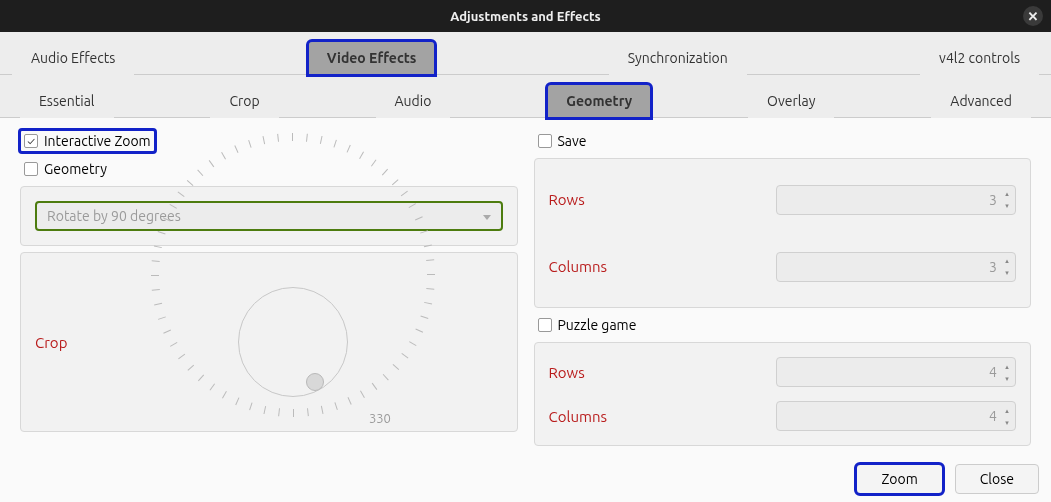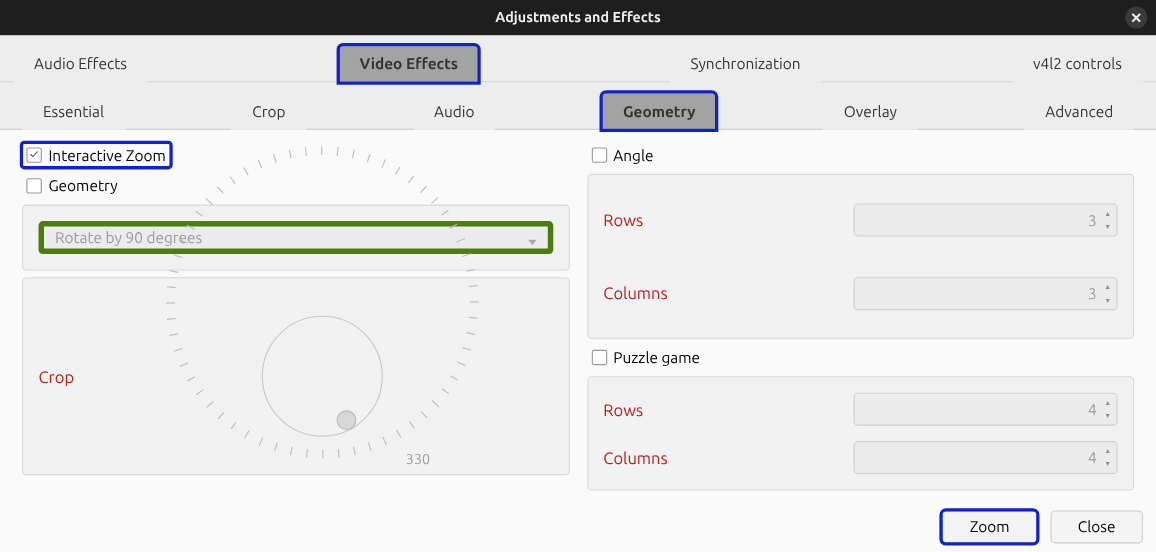--- a/index.html
+++ b/index.html
@@ -113,21 +113,21 @@
   .field-row {
     display: flex;
     align-items: center;
     justify-content: space-between;
   }
   .field-label { font-size: 15px; color: #b91c1c; text-align: center; }
   .combo {
     flex: 1;
     height: 30px;
     background: #ececec;
-    border: 5px solid #4d7c0f;
+    border: 2px solid #4d7c0f;
     border-radius: 4px;
     padding: 0 28px 0 10px;
     font-size: 14px;
     color: #9a9a9a;
     display: flex;
     align-items: center;
     position: relative;
   }
   .combo::after {
     content: "";
@@ -340,21 +340,21 @@
         <span class="dial-label">330</span>
       </div>
     </div>
 
   </div>
 
   <div class="col">
 
     <div class="check-row">
       <span class="checkbox"></span>
-      <span>Angle</span>
+      <span>Save</span>
     </div>
     <div class="group-box stack" style="min-height:150px;justify-content:space-around">
       <div class="field-row">
         <span class="field-label">Rows</span>
         <div class="spin">
           <span>3</span>
           <div class="spin-btns">
               <div>▴</div>
               <div>▾</div>
             </div>

